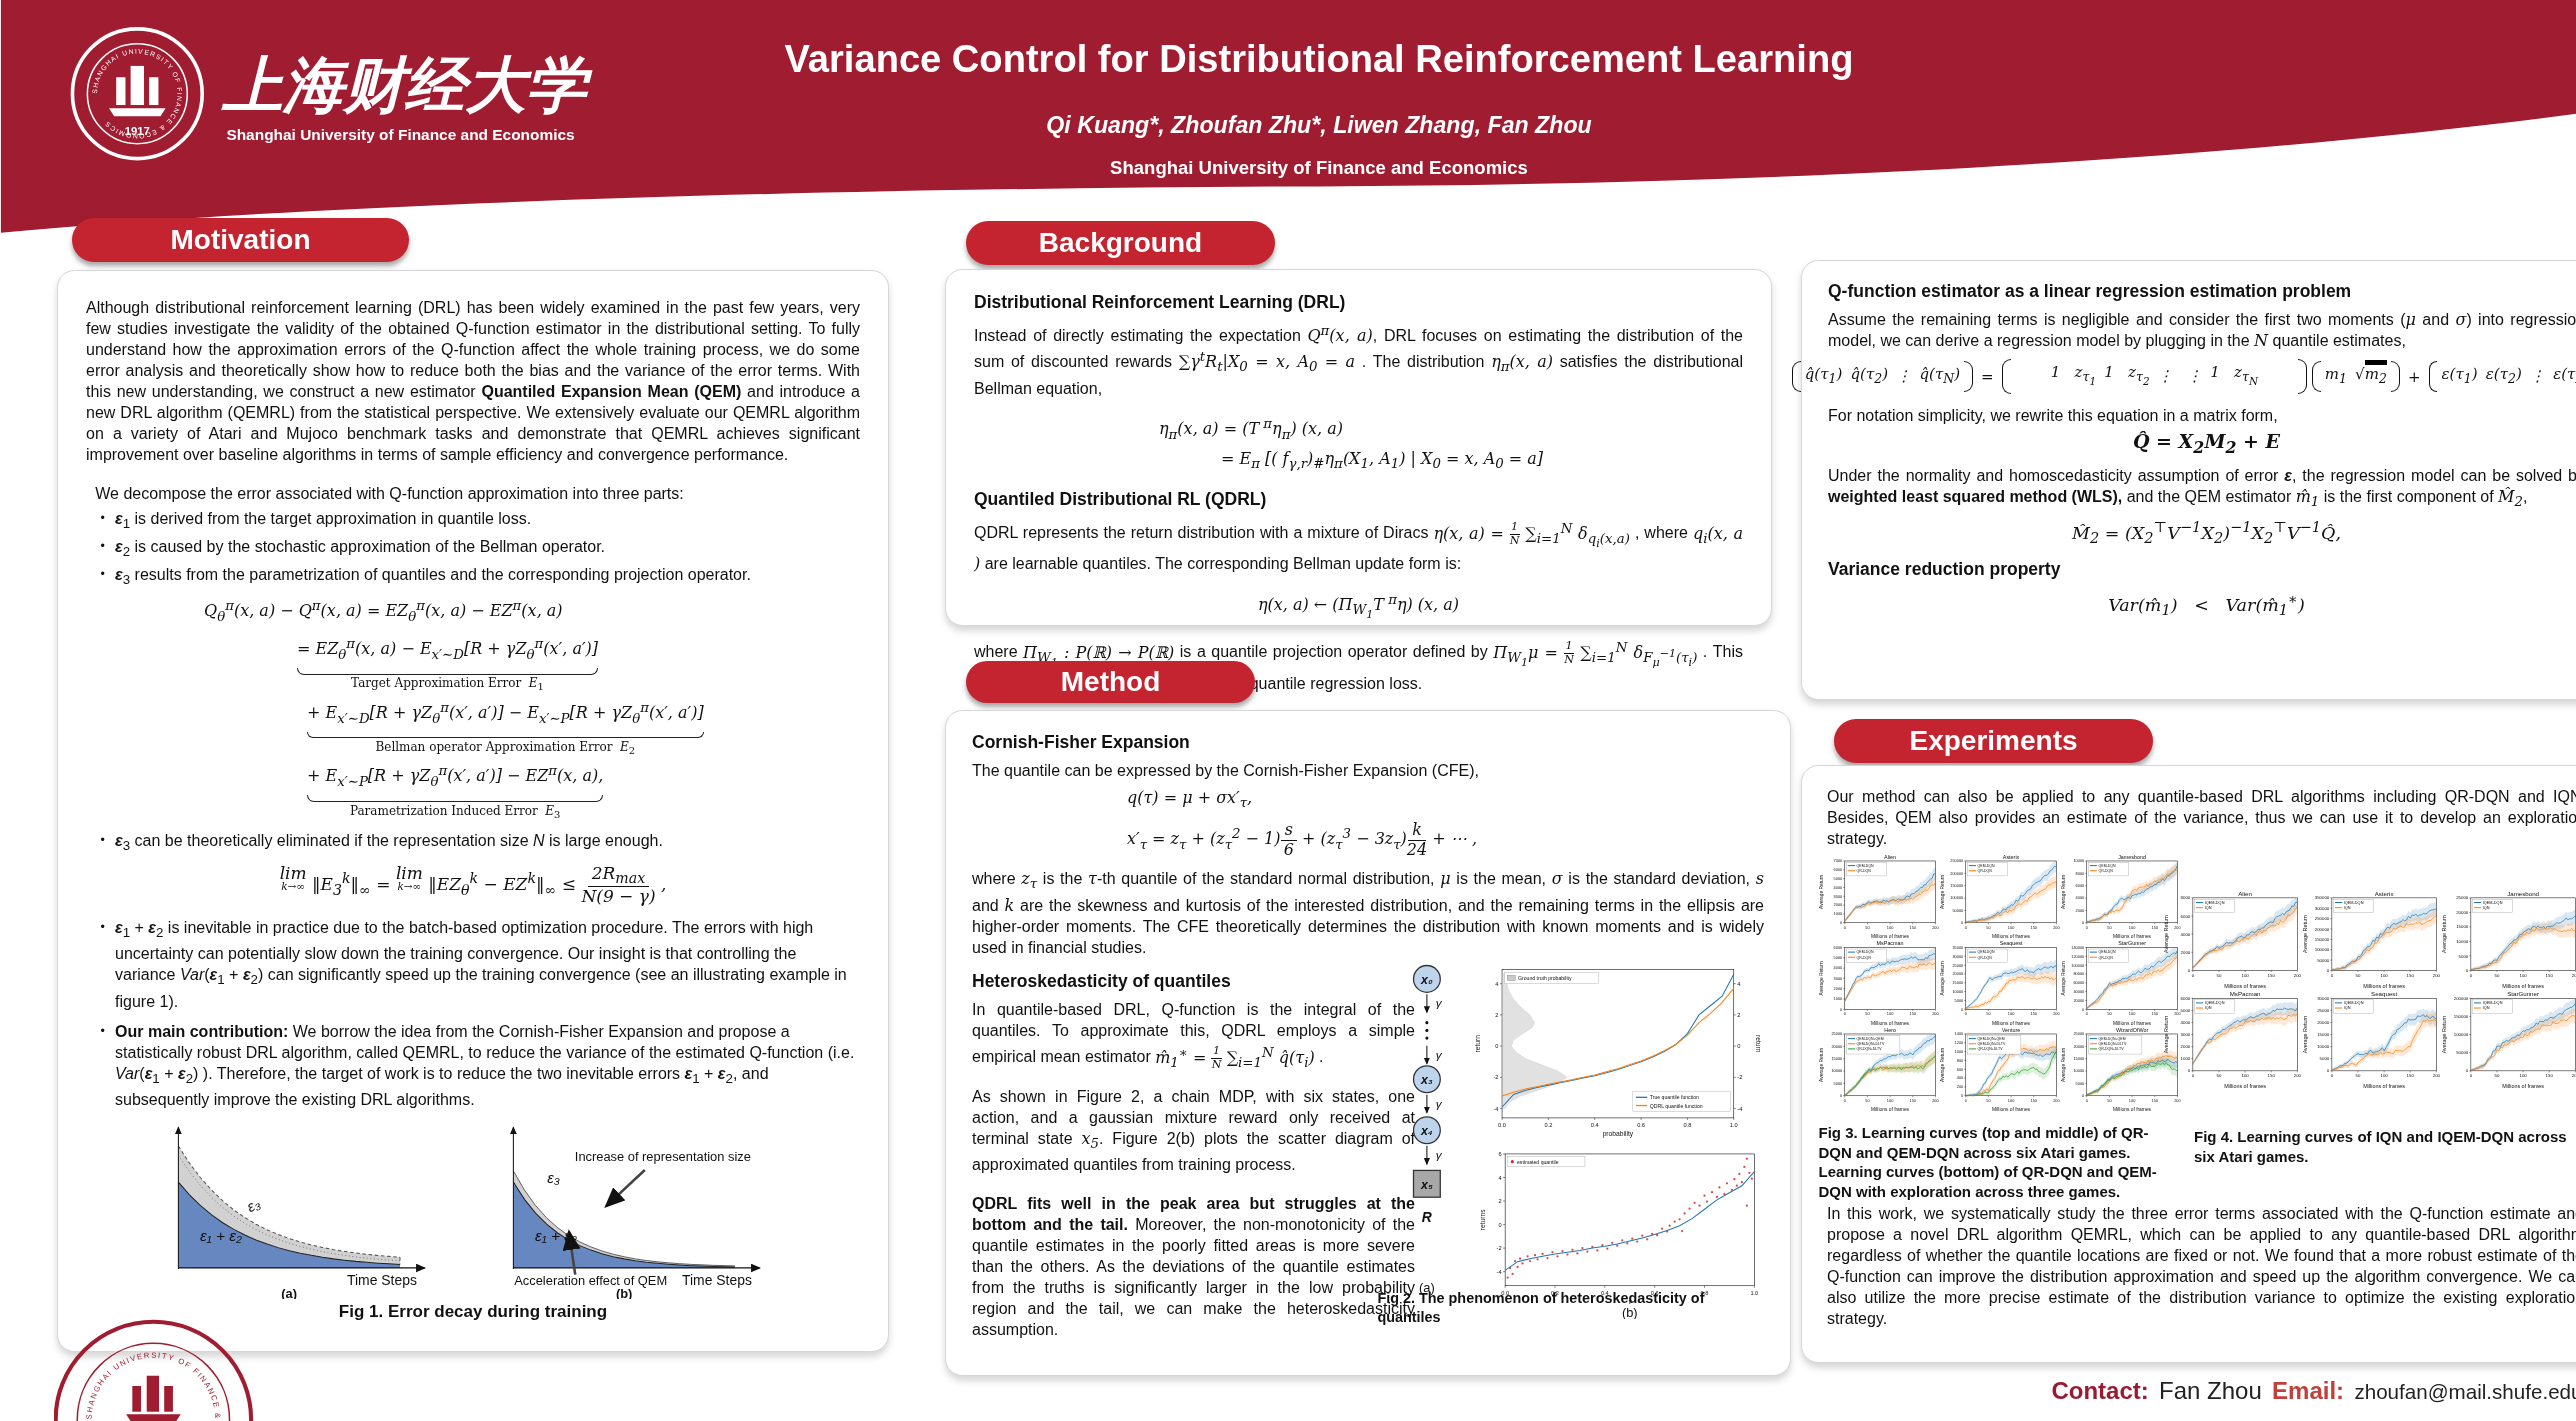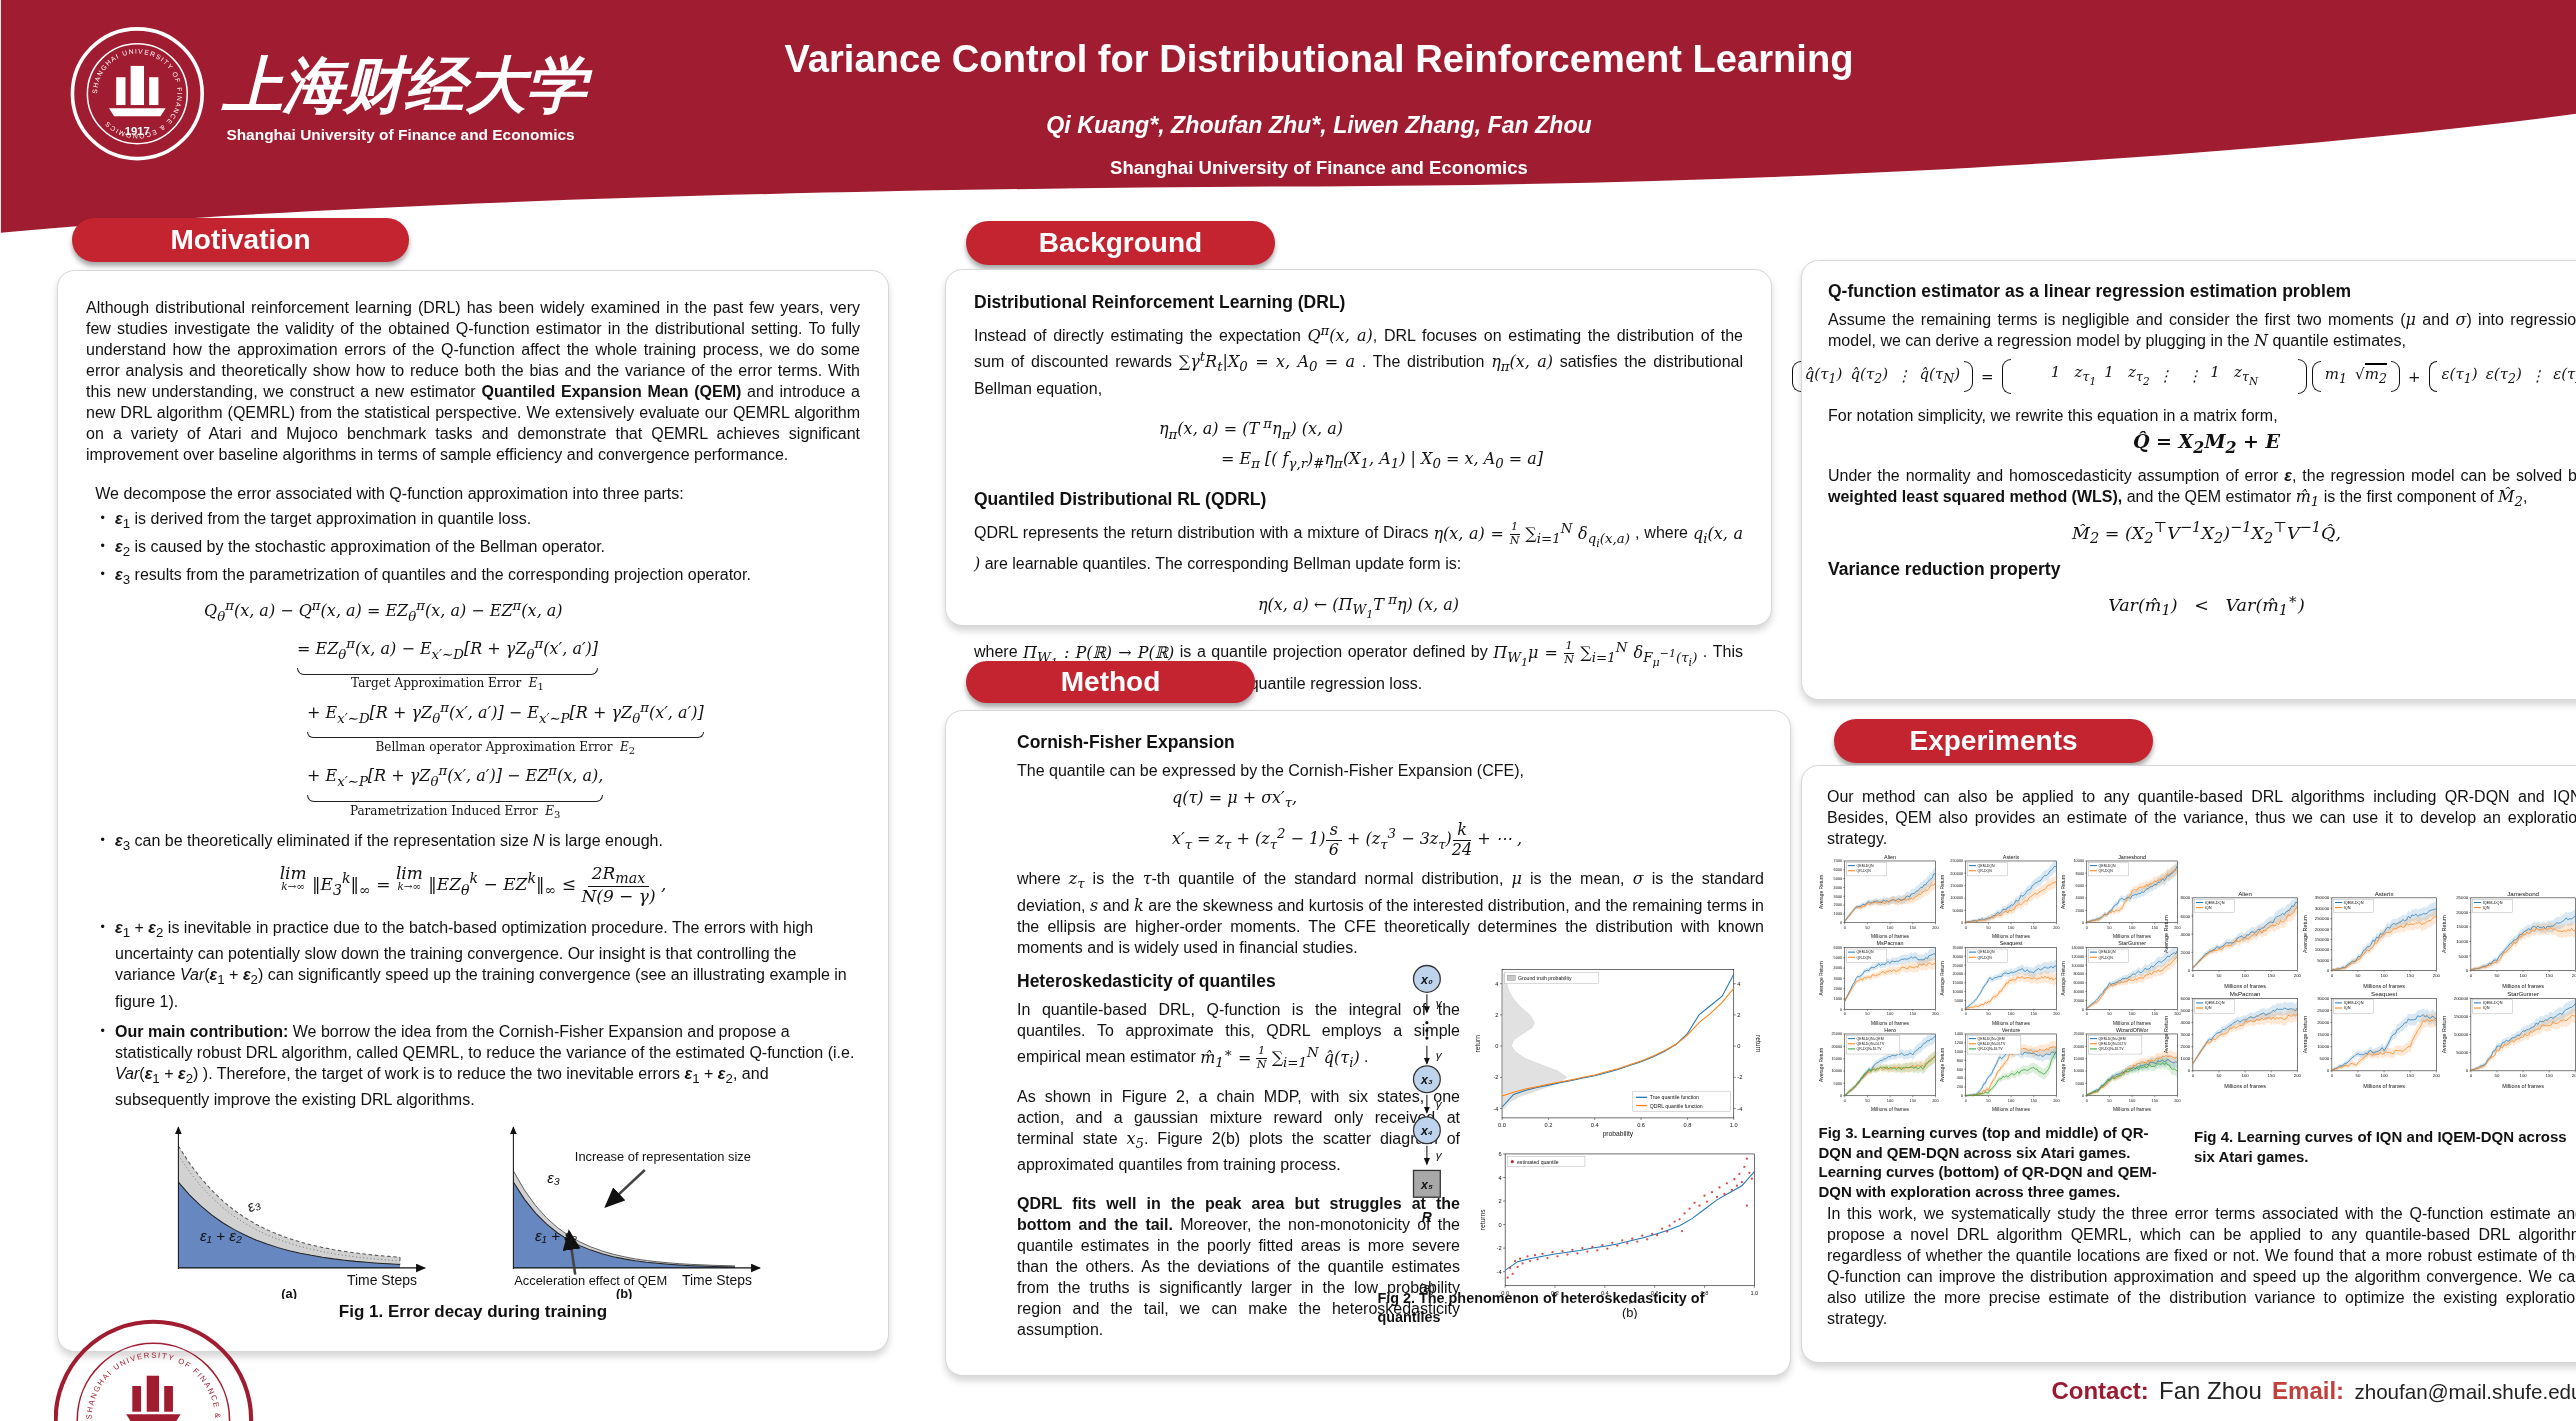--- a/index.html
+++ b/index.html
@@ -22,21 +22,21 @@
   .eqline{font-family:"DejaVu Serif",serif;font-style:italic;font-size:16px;line-height:24px;}
   .eqblock{margin:5.2px 0 9.3px 0;}
   .center{text-align:center;}
   .sfrac{display:inline-flex;flex-direction:column;align-items:center;vertical-align:middle;
          font-size:.7em;line-height:1.12;}
   .sfrac>span:first-child{border-bottom:0.8px solid #111;padding:0 1.5px;}
   .frac{display:inline-flex;flex-direction:column;align-items:center;vertical-align:middle;line-height:1.15;}
   .frac .num{border-bottom:1px solid #111;padding:0 4.1px;}
   .lim{display:inline-block;text-align:center;line-height:.95;}
   .lim .limsub{font-size:.62em;display:block;}
-  .ov{border-top:2px solid #000000;}
+  .ov{border-top:5px solid #000000;}
   .bul{display:flex;gap:10.3px;margin:2.1px 0 2.1px 14.4px;font-size:16px;line-height:21px;}
   .bul .dot{font-size:12.4px;line-height:21px;}
   .ubwrap{display:inline-flex;flex-direction:column;align-items:center;}
   .ubrace{align-self:stretch;height:5.7px;border-left:1px solid #222;border-right:1px solid #222;
           border-bottom:1px solid #222;border-radius:0 0 8.2px 8.2px;margin-top:1.5px;}
   .ublabel{font-family:"DejaVu Serif",serif;font-size:12px;margin-top:1.5px;font-style:normal;}
   
   #matrix-eq{display:flex;align-items:center;justify-content:center;gap:5.2px;
              font-family:"DejaVu Serif",serif;font-style:italic;font-size:15px;margin:8.2px 0 10.3px 0;}
   .mcol{display:flex;flex-direction:row;align-items:center;}
@@ -190,21 +190,21 @@
             <span>1</span>
             <span>N</span>
           </span> ∑<sub>i=1</sub><sup>N</sup> δ<sub>F<sub>μ</sub><sup>−1</sup>(τ<sub>i</sub>)</sub></span> . This update can be achieved by minimizing quantile regression loss.</p>
   </div>
 </div>
 
 <div class="pill" style="left:966px;top:661px;width:289px;height:42px;">
     <span>Method</span>
   </div>
 
-<div class="card" style="left:945px;top:710px;width:846px;height:666px;padding-left:45px;">
+<div class="card" style="left:945px;top:710px;width:846px;height:666px;">
   <div class="inner" style="padding:20.6px 26px;position:relative;height:624px;box-sizing:border-box;">
     <div class="hd">Cornish-Fisher Expansion</div>
     <p style="margin-bottom:5.2px;">The quantile can be expressed by the Cornish-Fisher Expansion (CFE),</p>
     <div class="eqline" style="margin-left:155px;">q(τ) = μ + σx′<sub>τ</sub>,</div>
     <div class="eqline" style="margin-left:155px;margin-top:6.2px;">x′<sub>τ</sub> = z<sub>τ</sub> + (z<sub>τ</sub><sup>2</sup> − 1)<span class="frac">
           <span class="num">s</span>
           <span>6</span>
         </span> + (z<sub>τ</sub><sup>3</sup> − 3z<sub>τ</sub>)<span class="frac">
           <span class="num">k</span>
           <span>24</span>

